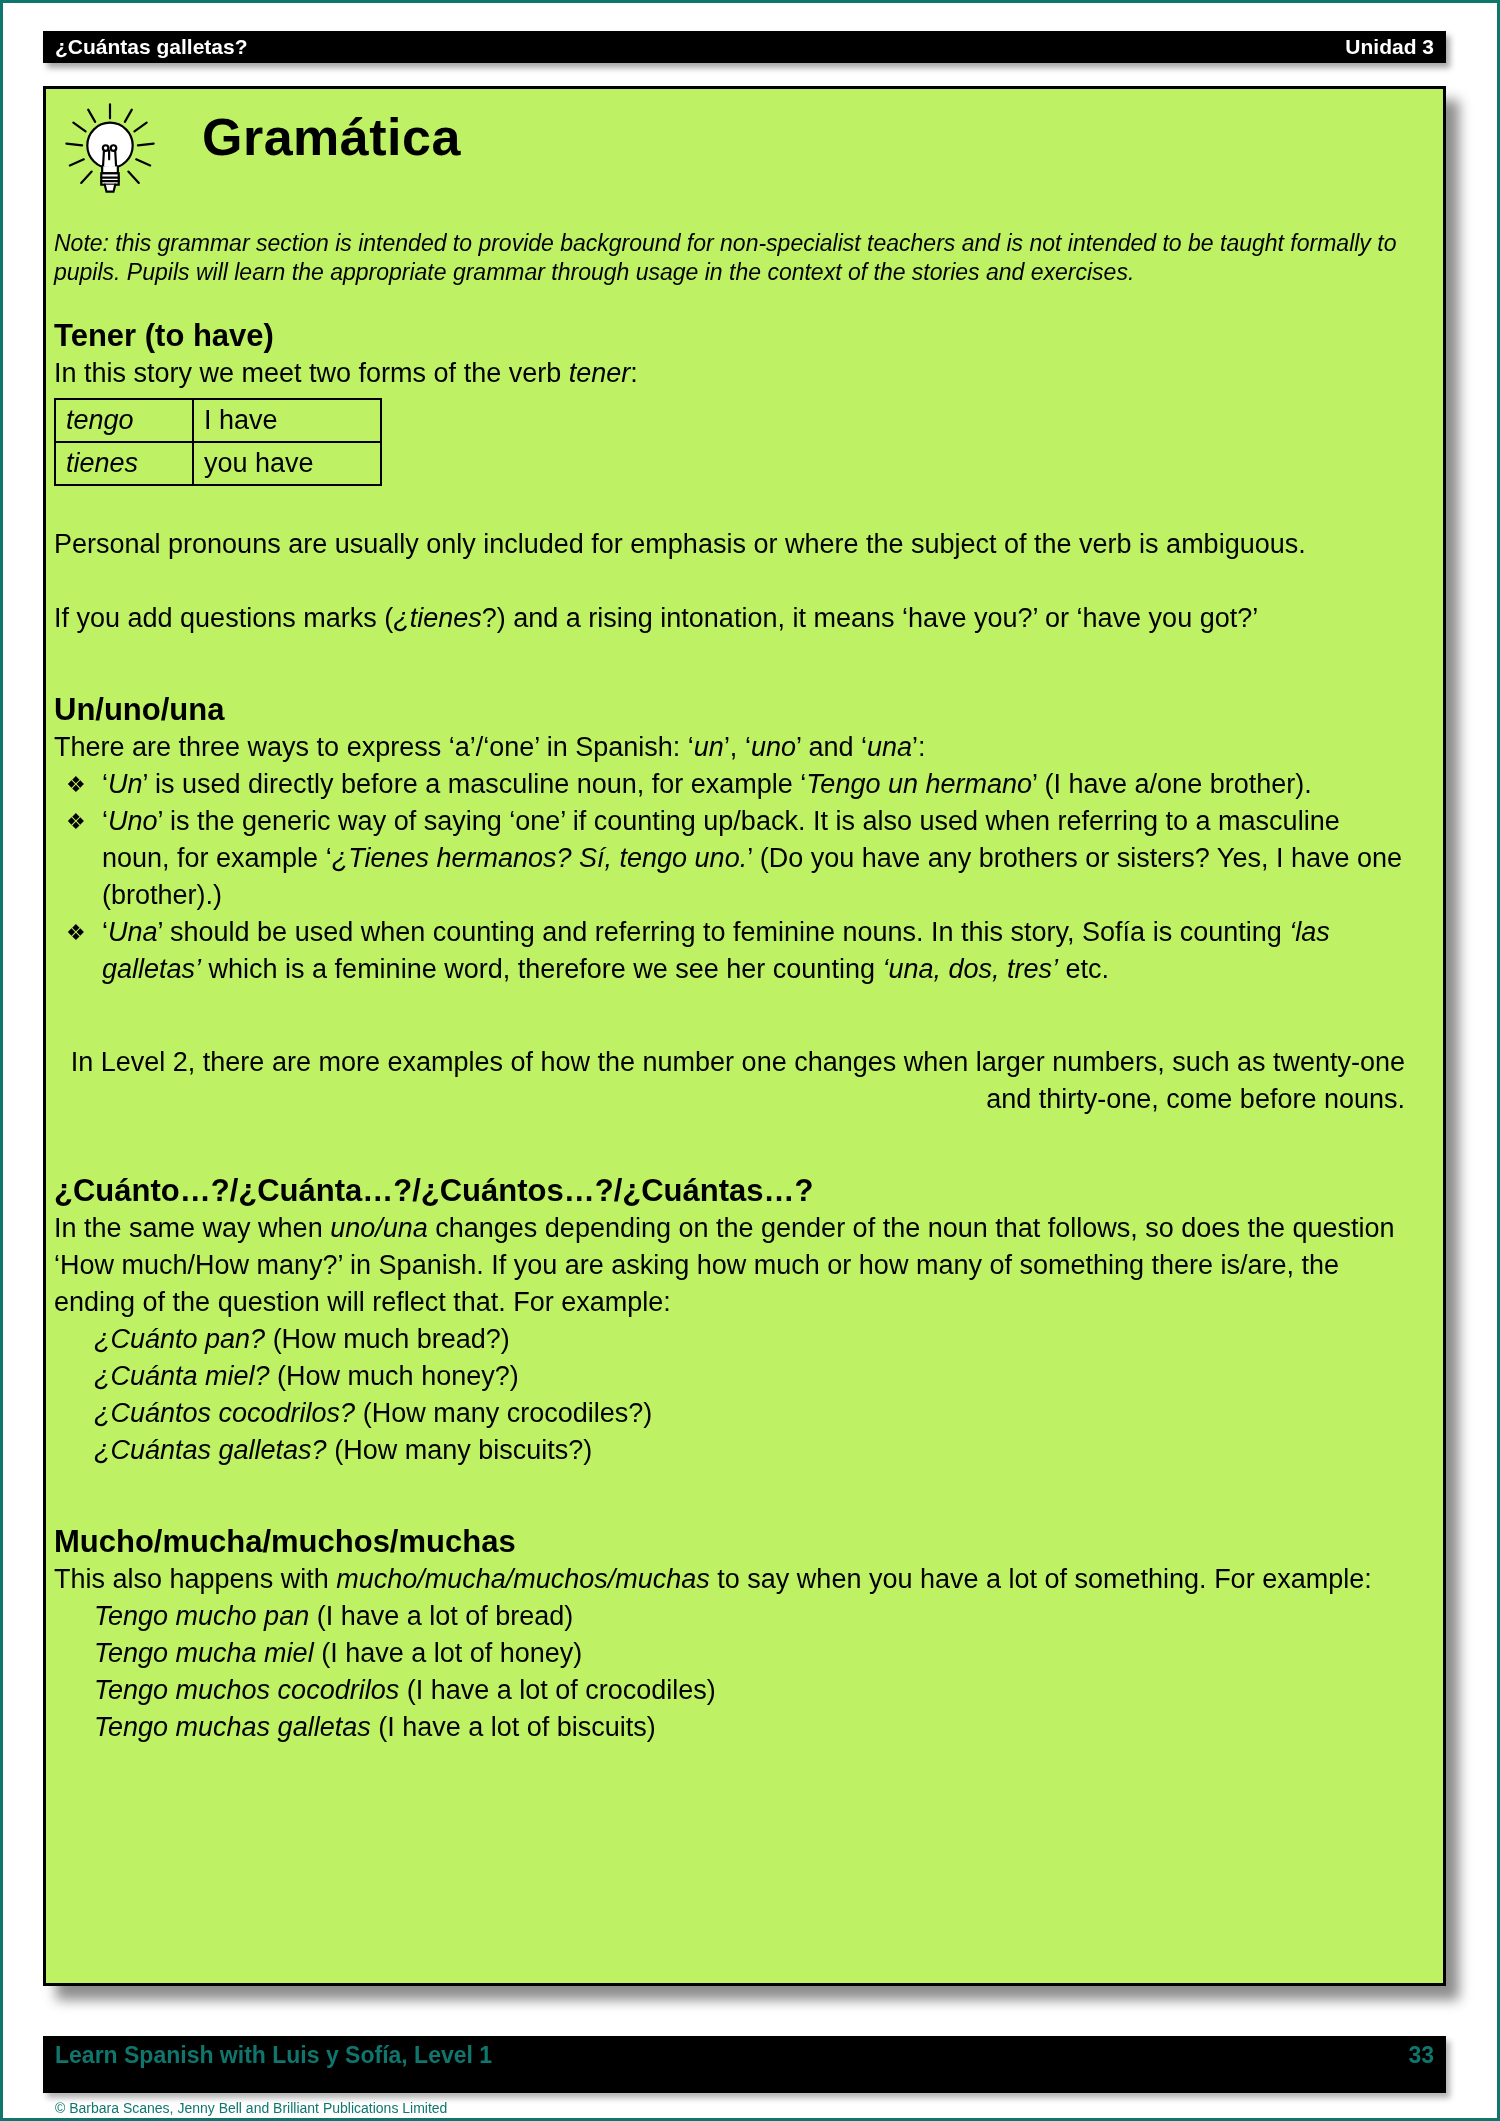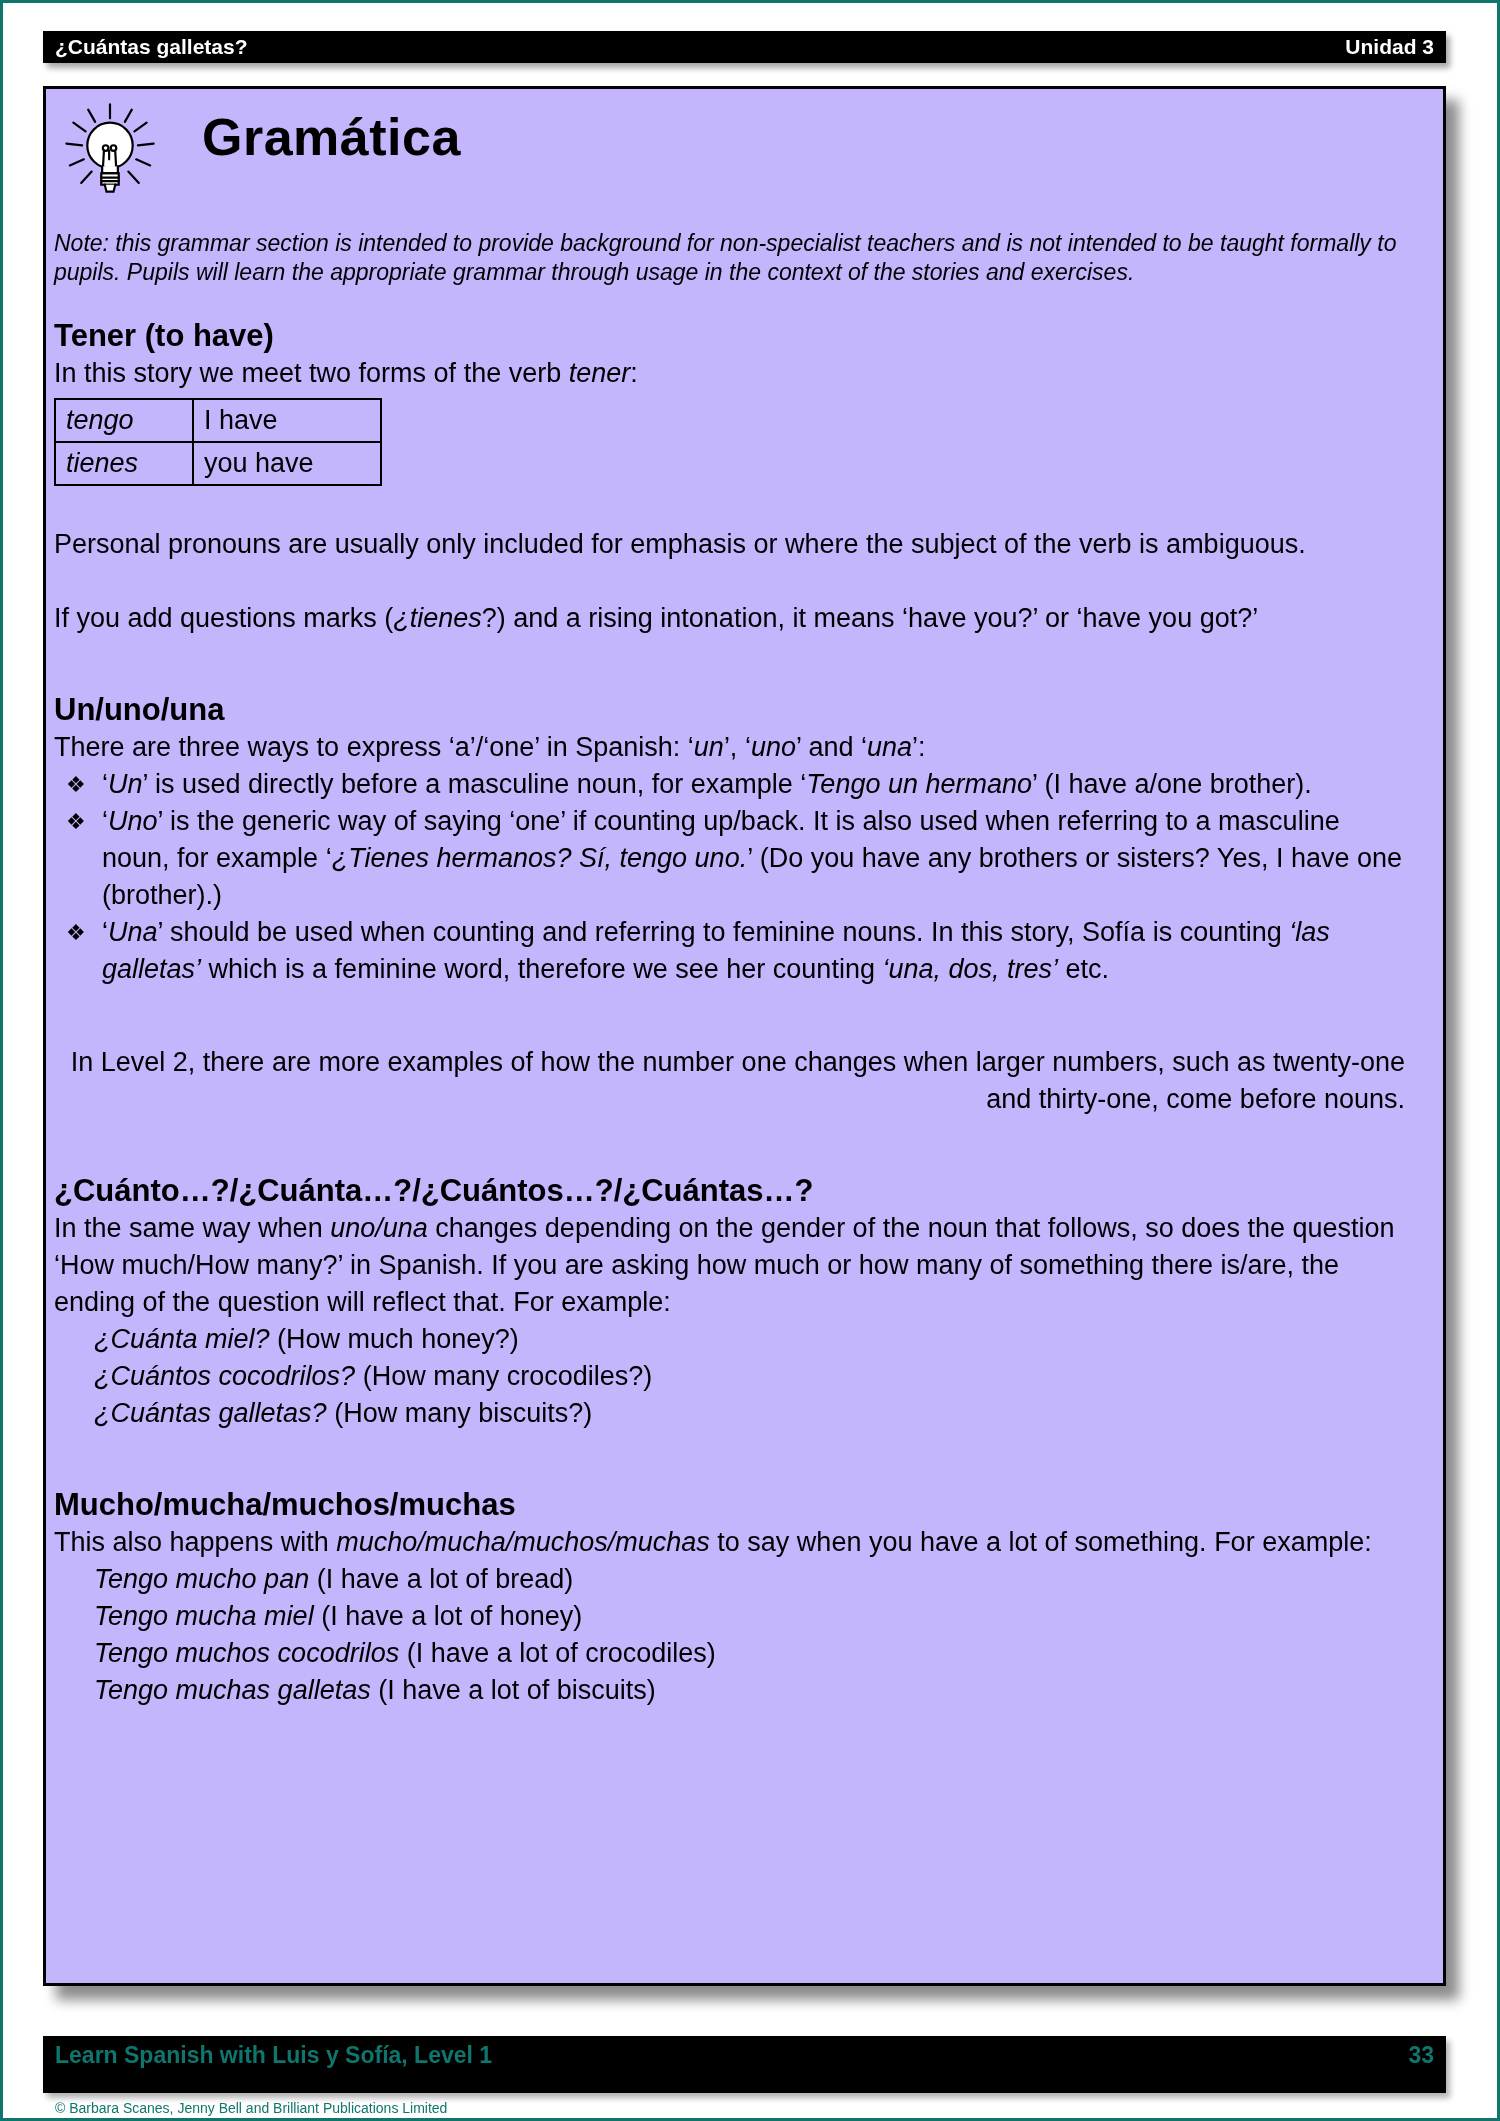--- a/index.html
+++ b/index.html
@@ -33,21 +33,21 @@
     box-shadow: 4px 5px 6px rgba(0,0,0,0.35);
   }
 
   
   .gram-box {
     margin: 23px 0 0 40px;
     width: 1403px;
     height: 1900px;
     box-sizing: border-box;
     border: 3px solid #000;
-    background: #c4b5fd;
+    background: #bef264;
     padding: 8px 38px 0 8px;
     box-shadow: 13px 14px 12px rgba(0,0,0,0.45);
   }
   .title-row { display: flex; align-items: flex-start; }
   .bulb { width: 96px; height: 108px; flex: 0 0 auto; margin: 4px 0 0 8px; }
   .h1 {
     font-size: 52px;
     font-weight: bold;
     margin: 10px 0 0 44px;
     letter-spacing: 0.5px;
@@ -196,20 +196,21 @@
       <div class="bitem">
         <span class="bmark">❖</span>
         <span class="bcontent"><span>‘</span><span class="it">Una</span><span>’ should be used when counting and referring to feminine nouns. In this story, Sofía is counting </span><span class="it">‘las galletas’</span><span> which is a feminine word, therefore we see her counting </span><span class="it">‘una, dos, tres’</span><span> etc.</span></span>
       </div>
     </div>
 
     <div class="p mt3"><span>In Level 2, there are more examples of how the number one changes when larger numbers, such as twenty-one and thirty-one, come before nouns.</span></div>
 
     <div class="h2">¿Cuánto…?/¿Cuánta…?/¿Cuántos…?/¿Cuántas…?</div>
     <div class="p"><span>In the same way when </span><span class="it">uno/una</span><span> changes depending on the gender of the noun that follows, so does the question ‘How much/How many?’ in Spanish. If you are asking how much or how many of something there is/are, the ending of the question will reflect that. For example:</span></div>
+    <div class="p ex"><span class="it">¿Cuánto pan?</span><span> (How much bread?)</span></div>
     <div class="p ex"><span class="it">¿Cuánta miel?</span><span> (How much honey?)</span></div>
     <div class="p ex"><span class="it">¿Cuántos cocodrilos?</span><span> (How many crocodiles?)</span></div>
     <div class="p ex"><span class="it">¿Cuántas galletas?</span><span> (How many biscuits?)</span></div>
 
     <div class="h2">Mucho/mucha/muchos/muchas</div>
     <div class="p"><span>This also happens with </span><span class="it">mucho/mucha/muchos/muchas</span><span> to say when you have a lot of something. For example:</span></div>
     <div class="p ex"><span class="it">Tengo mucho pan</span><span> (I have a lot of bread)</span></div>
     <div class="p ex"><span class="it">Tengo mucha miel</span><span> (I have a lot of honey)</span></div>
     <div class="p ex"><span class="it">Tengo muchos cocodrilos</span><span> (I have a lot of crocodiles)</span></div>
     <div class="p ex"><span class="it">Tengo muchas galletas</span><span> (I have a lot of biscuits)</span></div>

